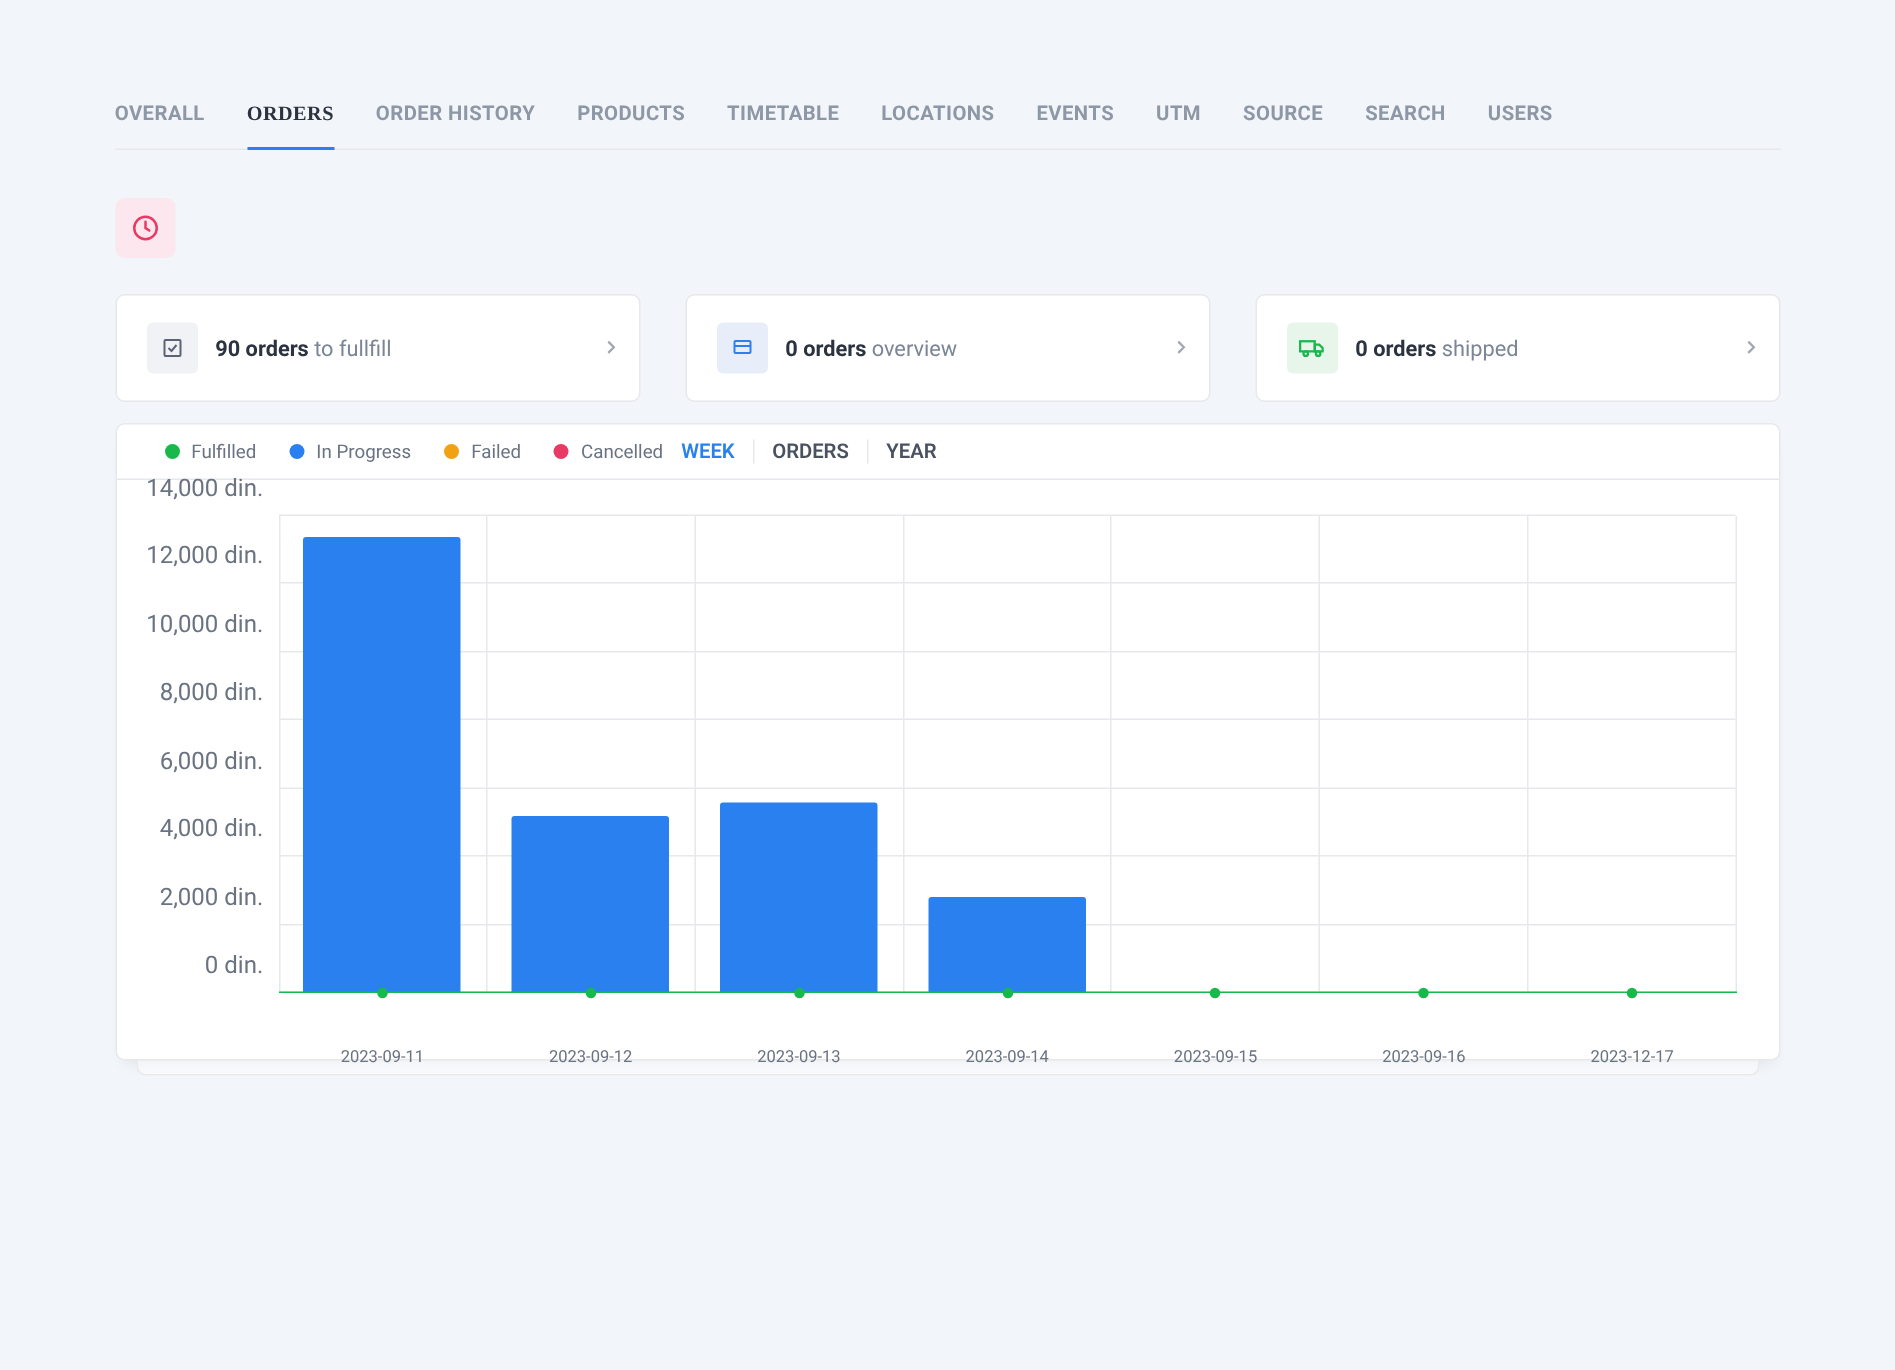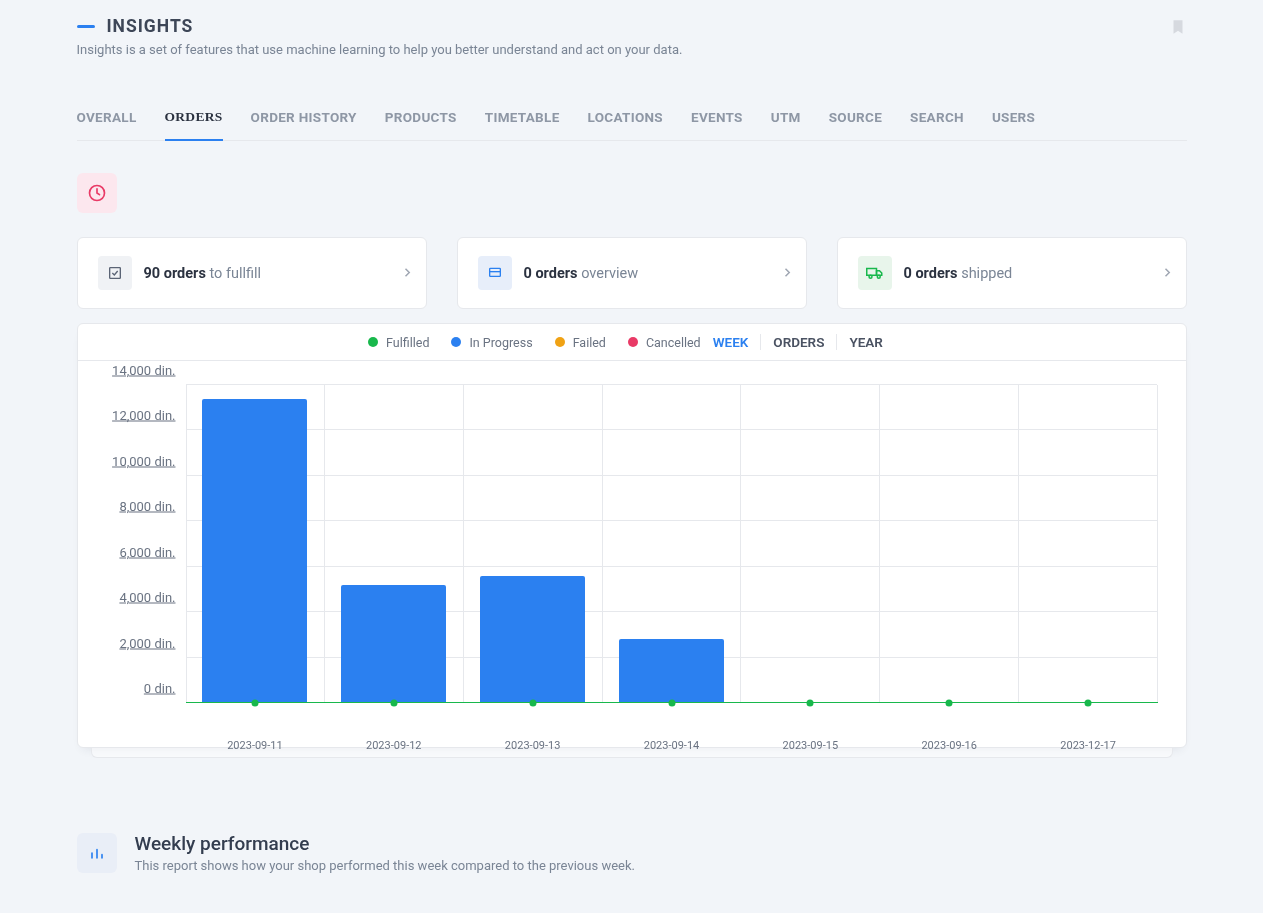--- a/index.html
+++ b/index.html
@@ -131,23 +131,23 @@
   .stat-chevron { position: absolute; right: 14px; top: 50%; transform: translateY(-50%); color: #a0a7b3; }
   .chart-card {
     background: var(--card);
     border: 1px solid var(--border);
     border-radius: 6px;
     margin-top: 14px;
     box-shadow: 0 6px 10px -6px rgba(40,50,70,0.12);
   }
   .chart-head {
     display: flex;
-    justify-content: center;
-    align-items: center;
-    padding: 10px 22px;
+    justify-content: flex-start;
+    align-items: center;
+    padding: 10px 32px;
     border-bottom: 1px solid var(--border);
   }
   .legend { display: flex; gap: 22px; }
   .legend-item { display: flex; align-items: center; gap: 8px; font-size: 12.5px; color: #6a7382; }
   .dot { width: 10px; height: 10px; border-radius: 50%; }
   .period { display: flex; align-items: center; font-size: 13.5px; font-weight: 600; color: #4a5262; }
   .period span { cursor: pointer; padding: 0 12px; }
   .period .sep { width: 1px; height: 16px; background: var(--border); padding: 0; }
   .period .active { color: var(--blue); }
   .chart-body {
@@ -161,24 +161,23 @@
     position: absolute;
     left: 0;
     top: 0;
     bottom: 22px;
     width: 76px;
   }
   .y-axis .tick {
     position: absolute;
     right: 6px;
     transform: translateY(-50%);
-    font-size: 13px;
+    font-size: 16px;
     color: #6a7382;
     white-space: nowrap;
-    text-decoration: underline;
   }
   .grid {
     position: absolute;
     left: 80px;
     right: 0;
     top: 0;
     bottom: 22px;
     border-right: 1px solid var(--border);
   }
   .hline {
@@ -250,34 +249,20 @@
     border-top: none;
     box-shadow: 0 6px 10px -6px rgba(40,50,70,0.12);
   }
   .section-head.wp { margin-top: 74px; }
 </style>
 </head>
 <body>
 
 <div class="page">
 
-  <div class="header-row">
-    <div>
-      <div class="title-line">
-        <span class="dash"></span>
-        <span class="title">INSIGHTS</span>
-      </div>
-      <div class="subtitle">Insights is a set of features that use machine learning to help you better understand and act on your data.</div>
-    </div>
-    <div class="bookmark">
-      <svg viewBox="0 0 24 24">
-          <path d="M6 3h12v18l-6-4-6 4z"></path>
-        </svg>
-    </div>
-  </div>
 
   <div class="tabs" id="tabs">
       <div class="tab">OVERALL</div>
       <div class="tab active">ORDERS</div>
       <div class="tab">ORDER HISTORY</div>
       <div class="tab">PRODUCTS</div>
       <div class="tab">TIMETABLE</div>
       <div class="tab">LOCATIONS</div>
       <div class="tab">EVENTS</div>
       <div class="tab">UTM</div>
@@ -414,25 +399,14 @@
             <div class="x-tick" style="left: 50%;">2023-09-14</div>
             <div class="x-tick" style="left: 64.2857%;">2023-09-15</div>
             <div class="x-tick" style="left: 78.5714%;">2023-09-16</div>
             <div class="x-tick" style="left: 92.8571%;">2023-12-17</div>
           </div>
       </div>
     </div>
   </div>
   <div class="stack-shadow"></div>
 
-  <div class="section-head wp">
-    <div class="icon-sq lblue">
-      <svg width="20" height="20" viewBox="0 0 24 24" fill="none" stroke="#2b80f0" stroke-width="2" stroke-linecap="round">
-          <path d="M6 18v-6M12 18V8M18 18v-4"></path>
-        </svg>
-    </div>
-    <div>
-      <div class="section-title">Weekly performance</div>
-      <div class="section-sub">This report shows how your shop performed this week compared to the previous week.</div>
-    </div>
-  </div>
 
 </div>
 
 </body></html>

